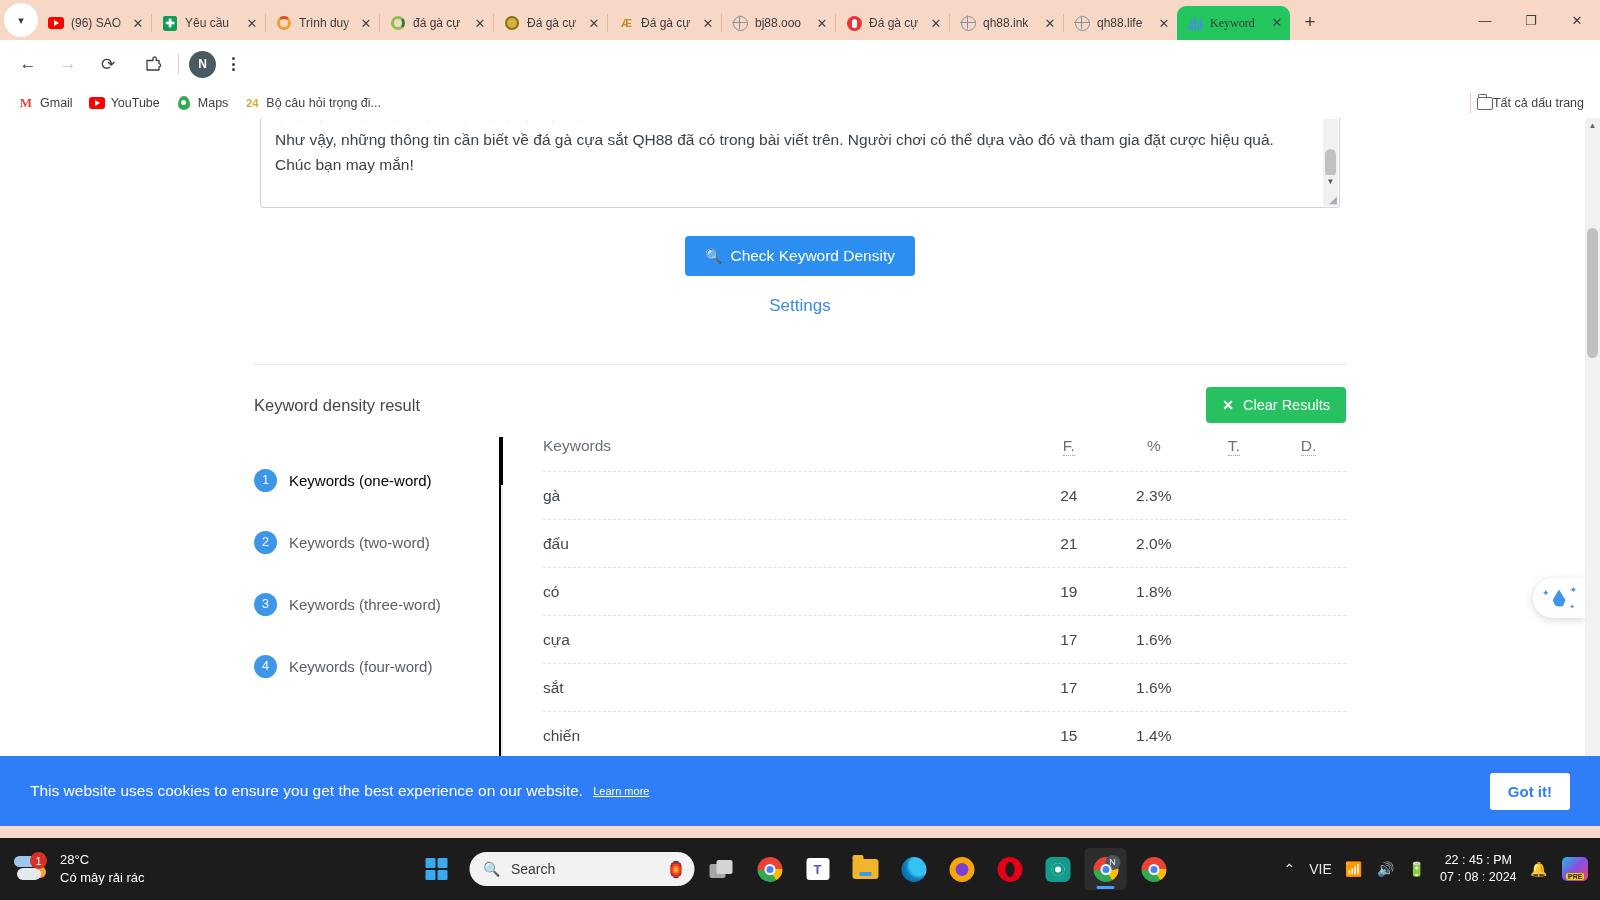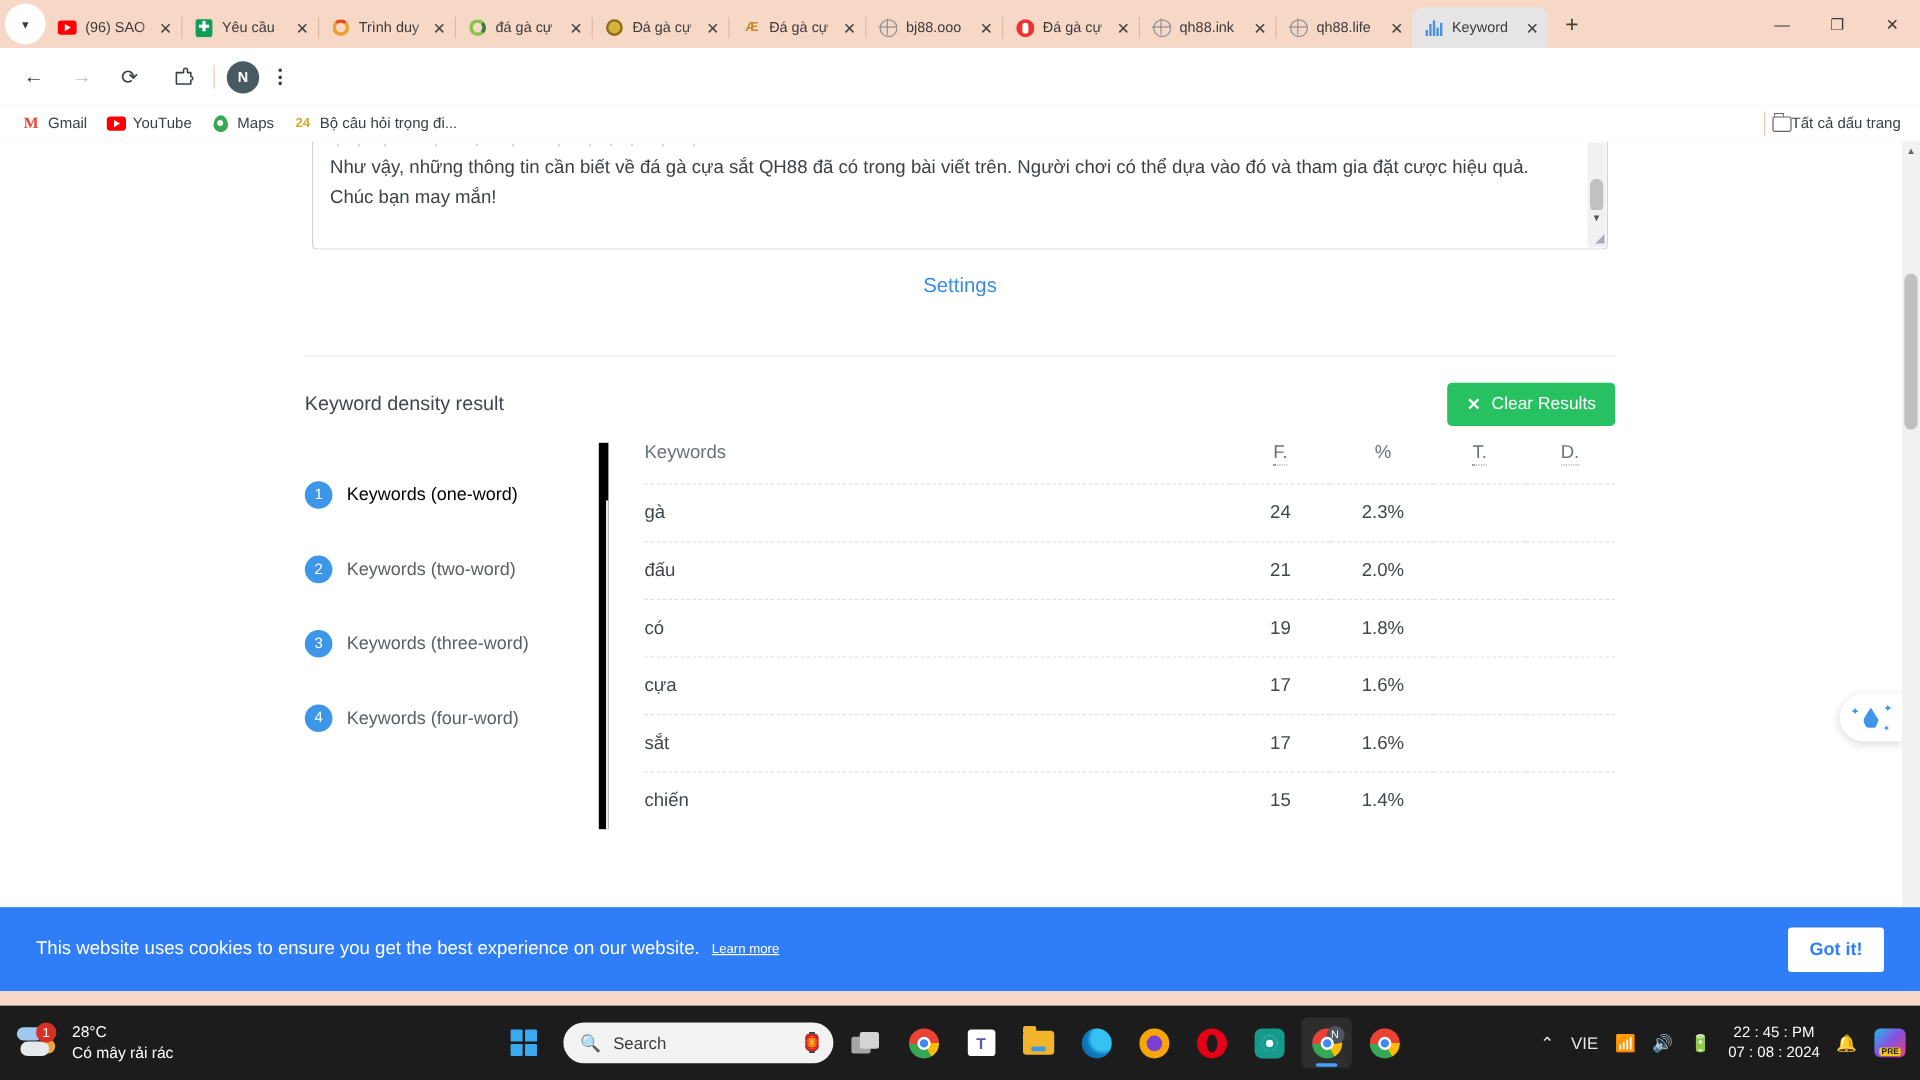--- a/index.html
+++ b/index.html
@@ -20,21 +20,21 @@
   .tabstrip-chevron {
     width: 34px; height: 34px; margin-bottom: 3px; border-radius: 17px;
     background: #ffffff; display: flex; align-items: center; justify-content: center;
     color: #3c3c3c; font-size: 11px; flex: none;
   }
   .tab {
     height: 34px; width: 113px; flex: none; display: flex; align-items: center;
     padding: 0 4px 0 10px; position: relative; border-radius: 9px 9px 0 0;
     font-size: 12px; color: #3c3c3c;
   }
-  .tab.active { background: #e5e5e5; }
+  .tab.active { background: #22c55e; font-family: Liberation Serif, serif; }
   .tab .favicon {
     width: 16px; height: 16px; flex: none; margin-right: 7px;
     display: flex; align-items: center; justify-content: center;
     font-size: 12px; line-height: 1; border-radius: 3px; overflow: hidden;
   }
   .tab .tab-title {
     flex: 1; white-space: nowrap; overflow: hidden; font-size: 12px;
     color: #3b3b3b;
     -webkit-mask-image: linear-gradient(to right, #000 78%, transparent 100%);
             mask-image: linear-gradient(to right, #000 78%, transparent 100%);
@@ -163,21 +163,21 @@
   .result-body { width: 1092px; margin: 14px auto 0; display:flex; }
   .steps { width: 245px; padding-top: 12px; }
   .step { display:flex; align-items:center; gap: 12px; height: 62px; }
   .step-num {
     width: 23px; height: 23px; border-radius: 50%; background:#3d96e8; color:#fff; flex:none;
     font-size: 12.5px; display:flex; align-items:center; justify-content:center;
   }
   .step-label { font-size: 15px; color:#5a6066; }
   .step.active .step-label { color:#000000; }
 
-  .table-wrap { flex: 1; border-left: 8px solid #000000; padding-left: 30px; position: relative; }
+  .table-wrap { flex: 1; border-left: 4px solid #000000; padding-left: 40px; position: relative; }
   .table-wrap::after {
     content:""; position:absolute; left:-2px; top:48px; bottom:0; width:2px; background:#e9ecef;
   }
   table.kd { width: 100%; border-collapse: collapse; }
   table.kd th {
     font-weight: normal; color:#6a7177; font-size: 15.5px; text-align:left;
     padding: 0 0 16px 0;
   }
   table.kd th.num, table.kd td.num { text-align: center; }
   table.kd th .abbr { border-bottom: 1px dotted #9aa0a6; padding-bottom: 1px; }
@@ -466,20 +466,23 @@
           </div>
           <div class="ta-text">Như vậy, những thông tin cần biết về đá gà cựa sắt QH88 đã có trong bài viết trên. Người chơi có thể dựa vào đó và tham gia đặt cược hiệu quả. Chúc bạn may mắn!</div>
           <div class="ta-scroll">
             <div class="ta-thumb"></div>
           </div>
           <div class="ta-arrow">▼</div>
           <div class="ta-resize">◢</div>
         </div>
       </div>
 
+      <button class="check-btn">
+        <span class="mg">🔍</span><span>Check Keyword Density</span>
+      </button>
 
       <a href="#" class="settings-link">Settings</a>
 
       <div class="divider"></div>
 
       <div class="result-head">
         <div class="result-title">Keyword density result</div>
         <button class="clear-btn">
           <span class="xg">✕</span>
             <span>Clear Results</span>

